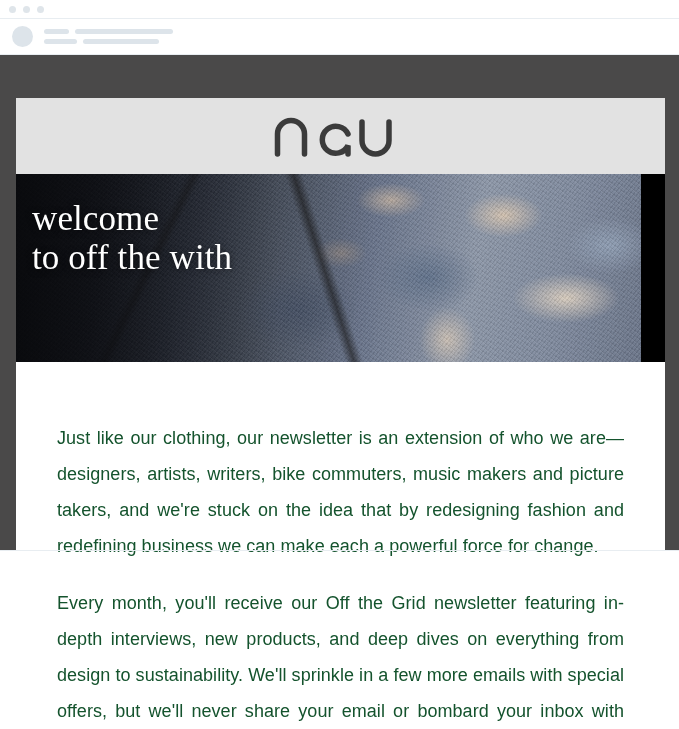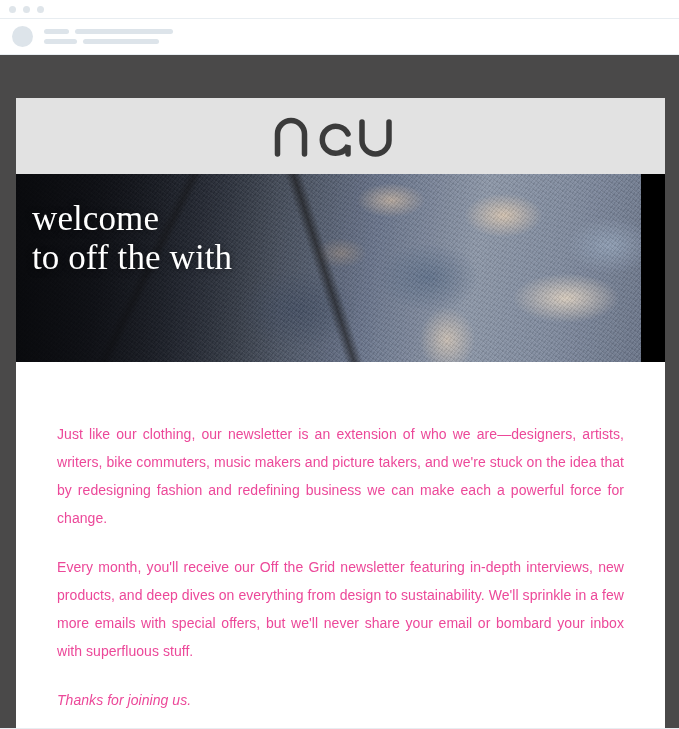--- a/index.html
+++ b/index.html
@@ -28,21 +28,21 @@
   .sk-lines { display:flex; flex-direction:column; gap:5px; }
   .sk-line { display:flex; gap:6px; align-items:center; }
   .sk-bar { height:5px; border-radius:3px; background:#dde4ea; }
   .sk-bar.short { width:25px; }
   .sk-bar.long  { width:98px; }
   .sk-bar.mid   { width:33px; }
   .sk-bar.long2 { width:76px; }
 
   
   .page-bg {
-    height:674px; background:#4a4949;
+    height:496px; background:#4a4949;
     padding:43px 14px 0 16px;
     position:relative;
   }
 
   
   .email {
     width:649px; height:631px; background:#ffffff;
     position:relative; overflow:hidden;
   }
 
@@ -95,21 +95,21 @@
     position:absolute; left:16px; top:25px; z-index:5;
     font-family:"Liberation Serif", "DejaVu Serif", serif;
     color:#ffffff; font-size:35px; line-height:1.12;
     letter-spacing:.1px; text-shadow:0 1px 7px rgba(0,0,0,.55);
   }
   .hero-copy .l2 { display:block; }
 
   
   .body-copy { padding:58px 41px 0 41px; }
   .body-copy p {
-    font-size:14px; line-height:2.0; color:#ec4899;
+    font-size:18px; line-height:2.0; color:#14532d;
     text-align:justify; margin-bottom:21px;
     letter-spacing:.05px;
   }
   .body-copy p.signoff { font-style:italic; margin-bottom:0; text-align:left; }
 
   .page-edge { position:absolute; left:0; right:0; bottom:0; height:1px; background:#e8edf1; }
 </style>
 </head>
 <body>
 

